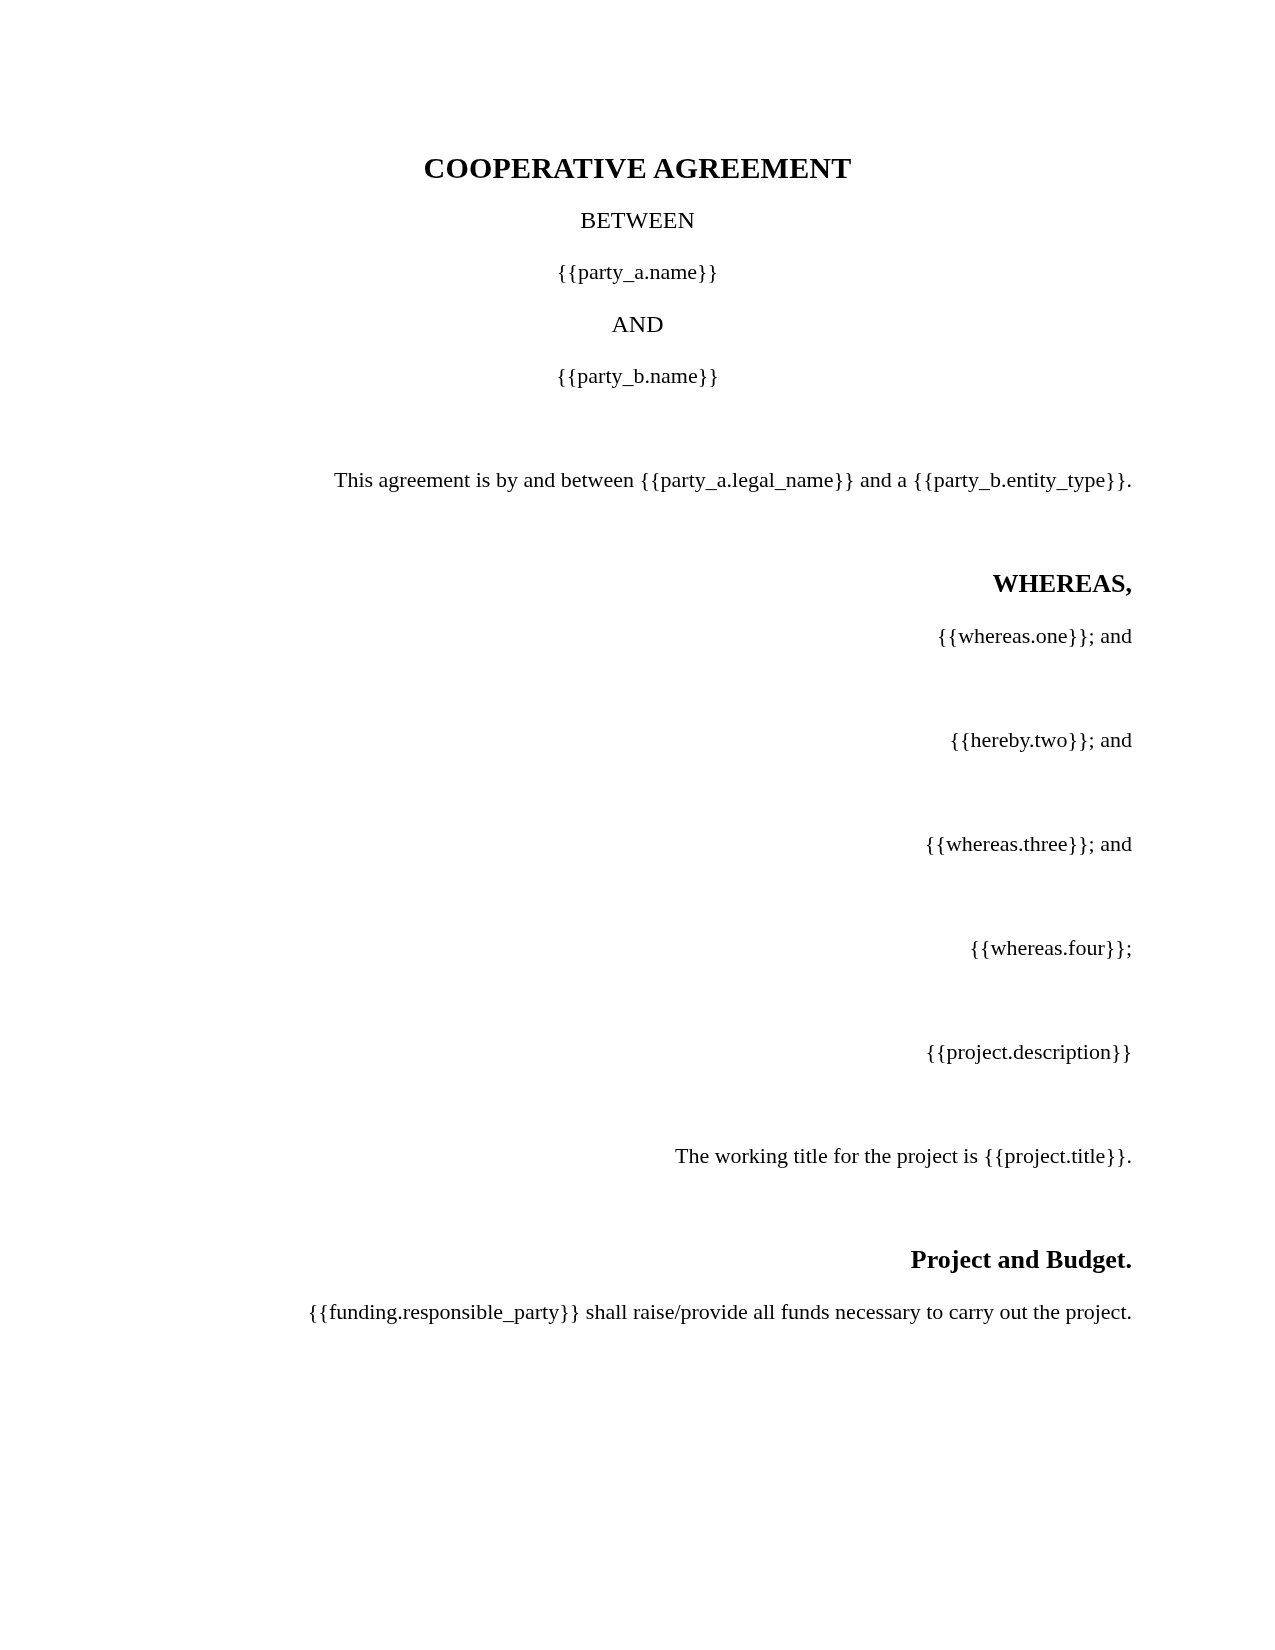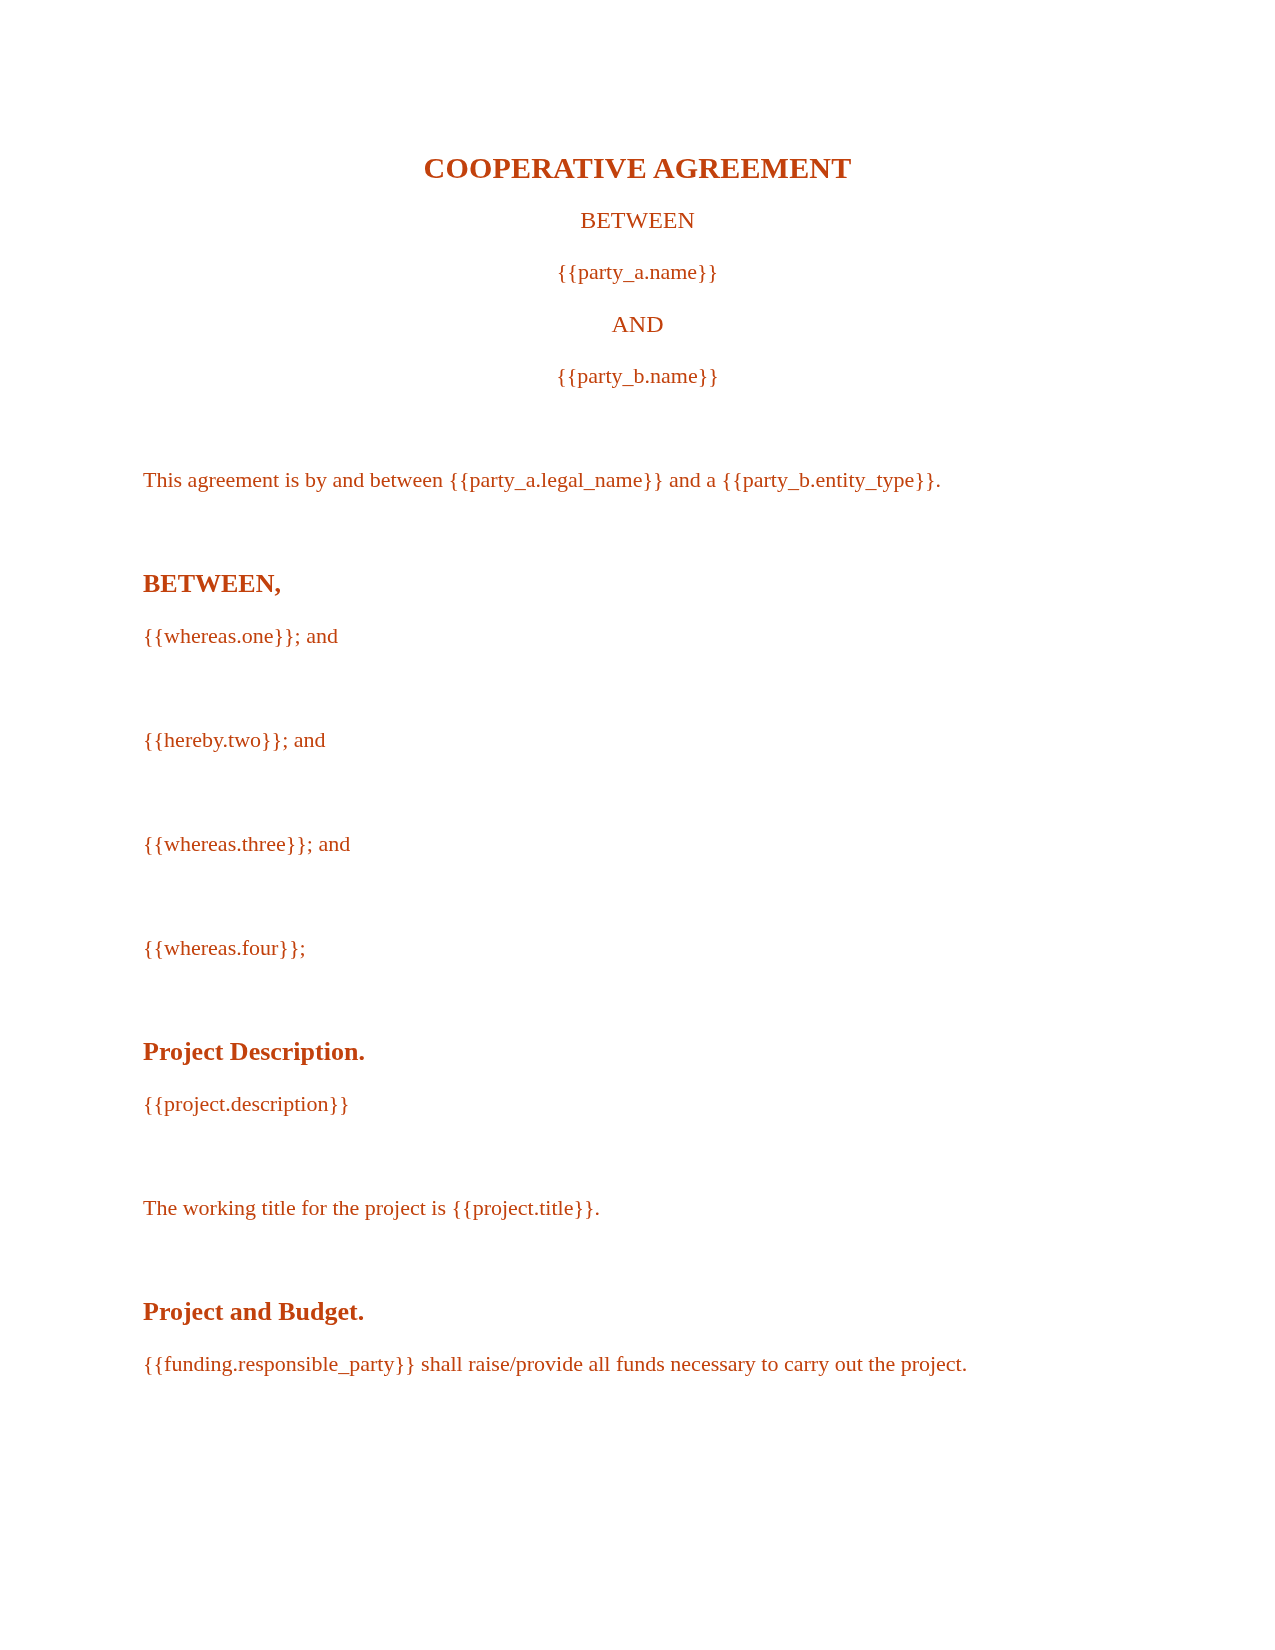--- a/index.html
+++ b/index.html
@@ -7,31 +7,32 @@
     padding: 0;
     background: #ffffff;
   }
   .page {
     position: relative;
     width: 1275px;
     height: 1650px;
     background: #ffffff;
     overflow: hidden;
     font-family: "Liberation Serif", "DejaVu Serif", serif;
-    color: #c2410c;
+    color: #000000;
   }
   .content {
     padding: 142px 143px 0 143px;
   }
   .line {
     margin: 0;
     line-height: 52px;
     font-size: 22px;
     font-weight: 400;
     white-space: nowrap;
+    text-align: right;
   }
   .blank {
     height: 52px;
   }
   .center { text-align: center; }
   .doc-title {
     font-size: 30px;
     font-weight: 700;
     letter-spacing: 0.2px;
   }
@@ -59,40 +60,39 @@
     <p class="line center subhead">AND</p>
 
     <p class="line center">{{party_b.name}}</p>
 
     <div class="blank"></div>
 
     <p class="line">This agreement is by and between {{party_a.legal_name}} and a {{party_b.entity_type}}.</p>
 
     <div class="blank"></div>
 
-    <p class="line section-heading">BETWEEN,</p>
+    <p class="line section-heading">WHEREAS,</p>
 
     <p class="line">{{whereas.one}}; and</p>
 
     <div class="blank"></div>
 
     <p class="line">{{hereby.two}}; and</p>
 
     <div class="blank"></div>
 
     <p class="line">{{whereas.three}}; and</p>
 
     <div class="blank"></div>
 
     <p class="line">{{whereas.four}};</p>
 
     <div class="blank"></div>
 
 
-    <p class="line section-heading">Project Description.</p>
 
     <p class="line">{{project.description}}</p>
 
     <div class="blank"></div>
 
 
     <p class="line">The working title for the project is {{project.title}}.</p>
 
     <div class="blank"></div>
 

